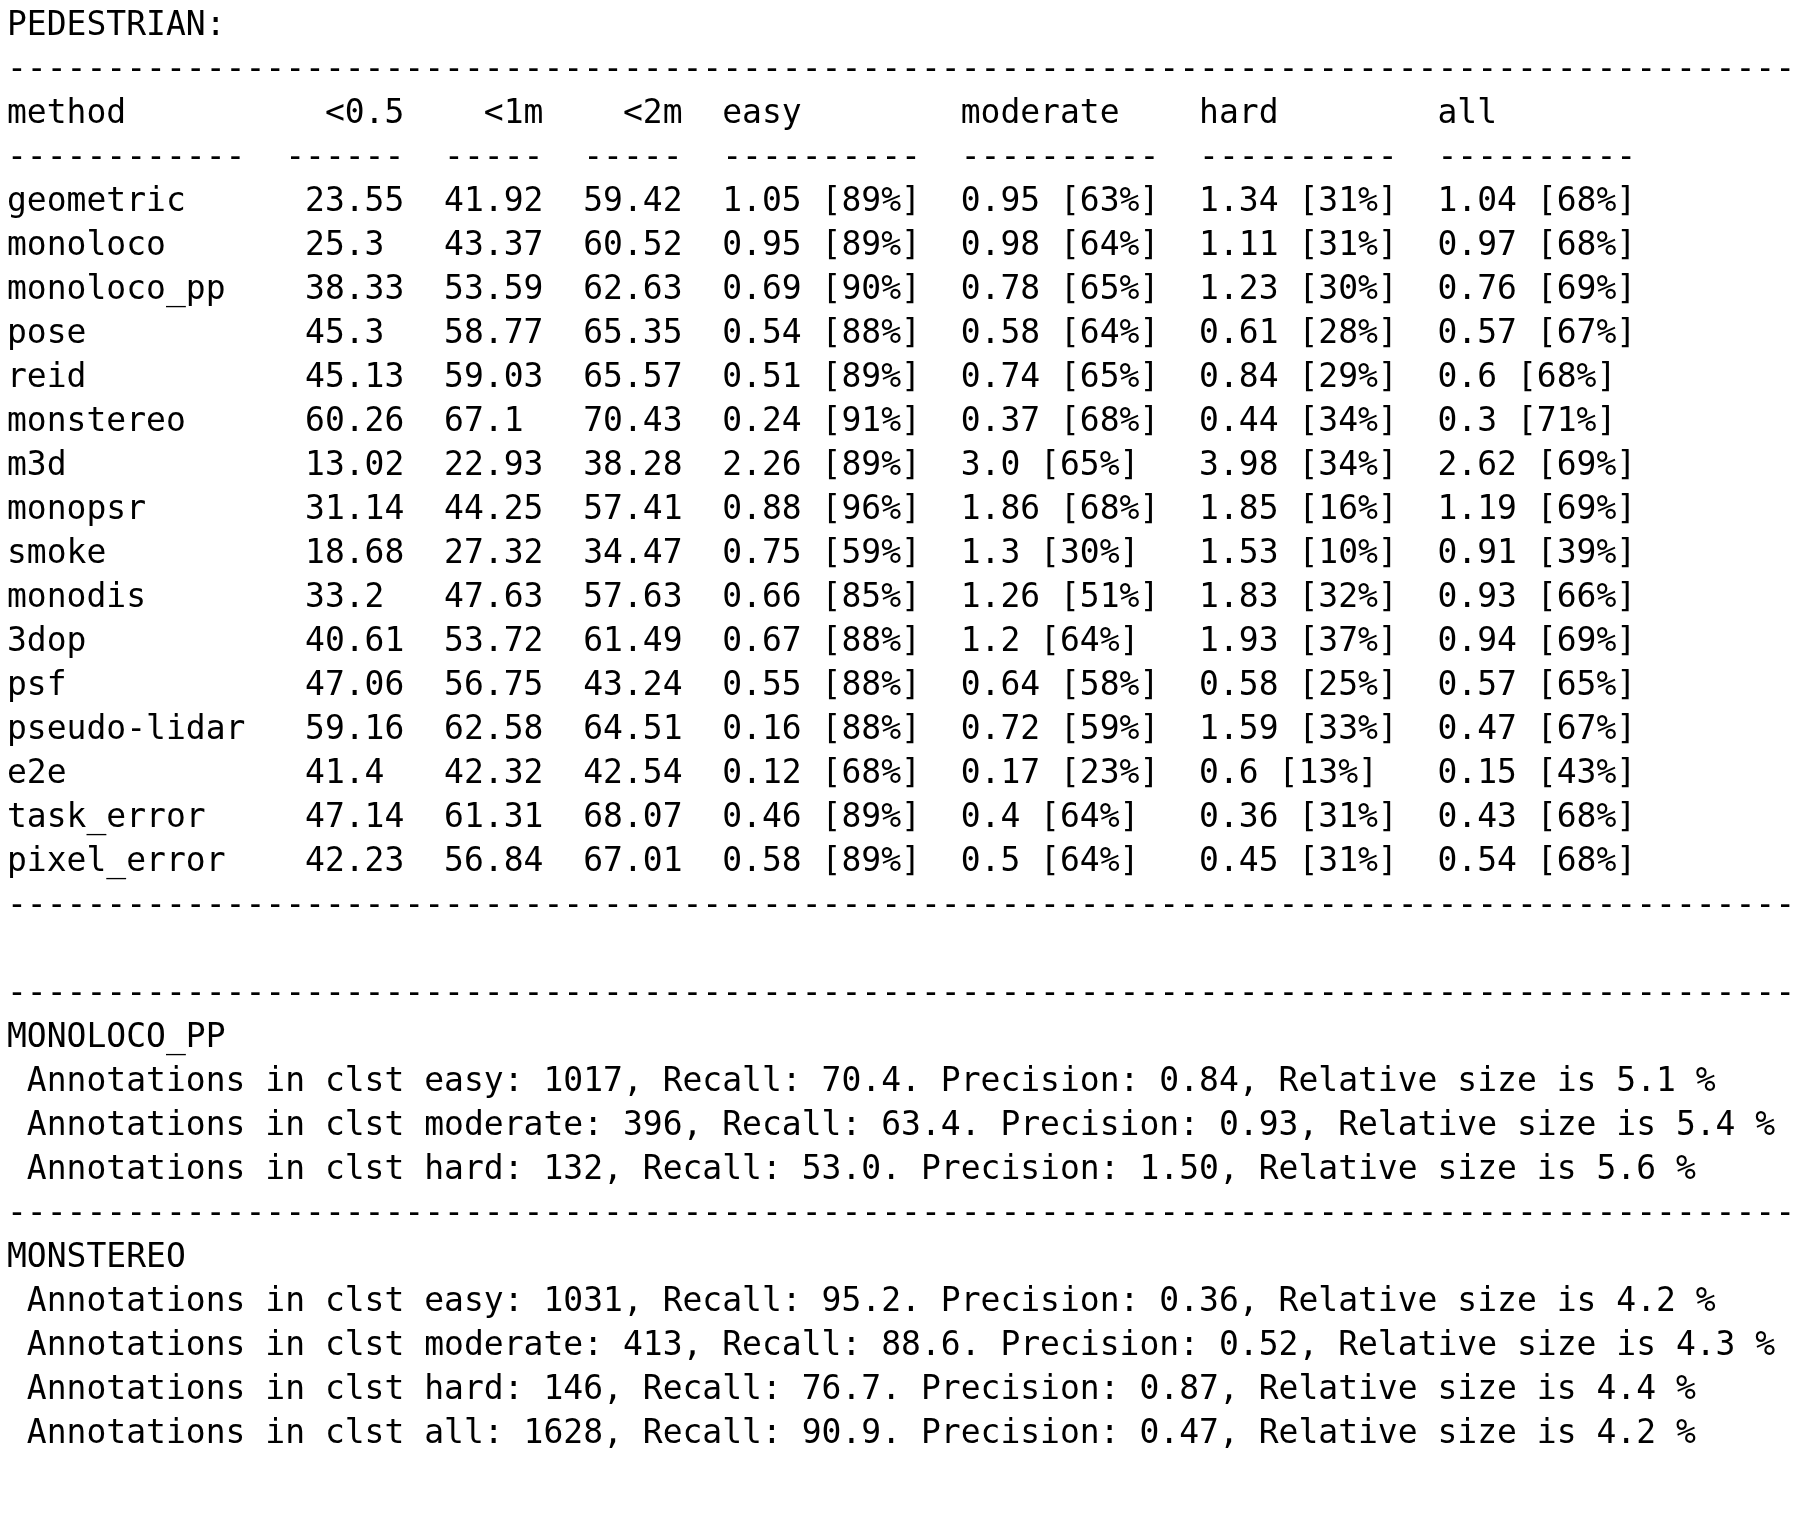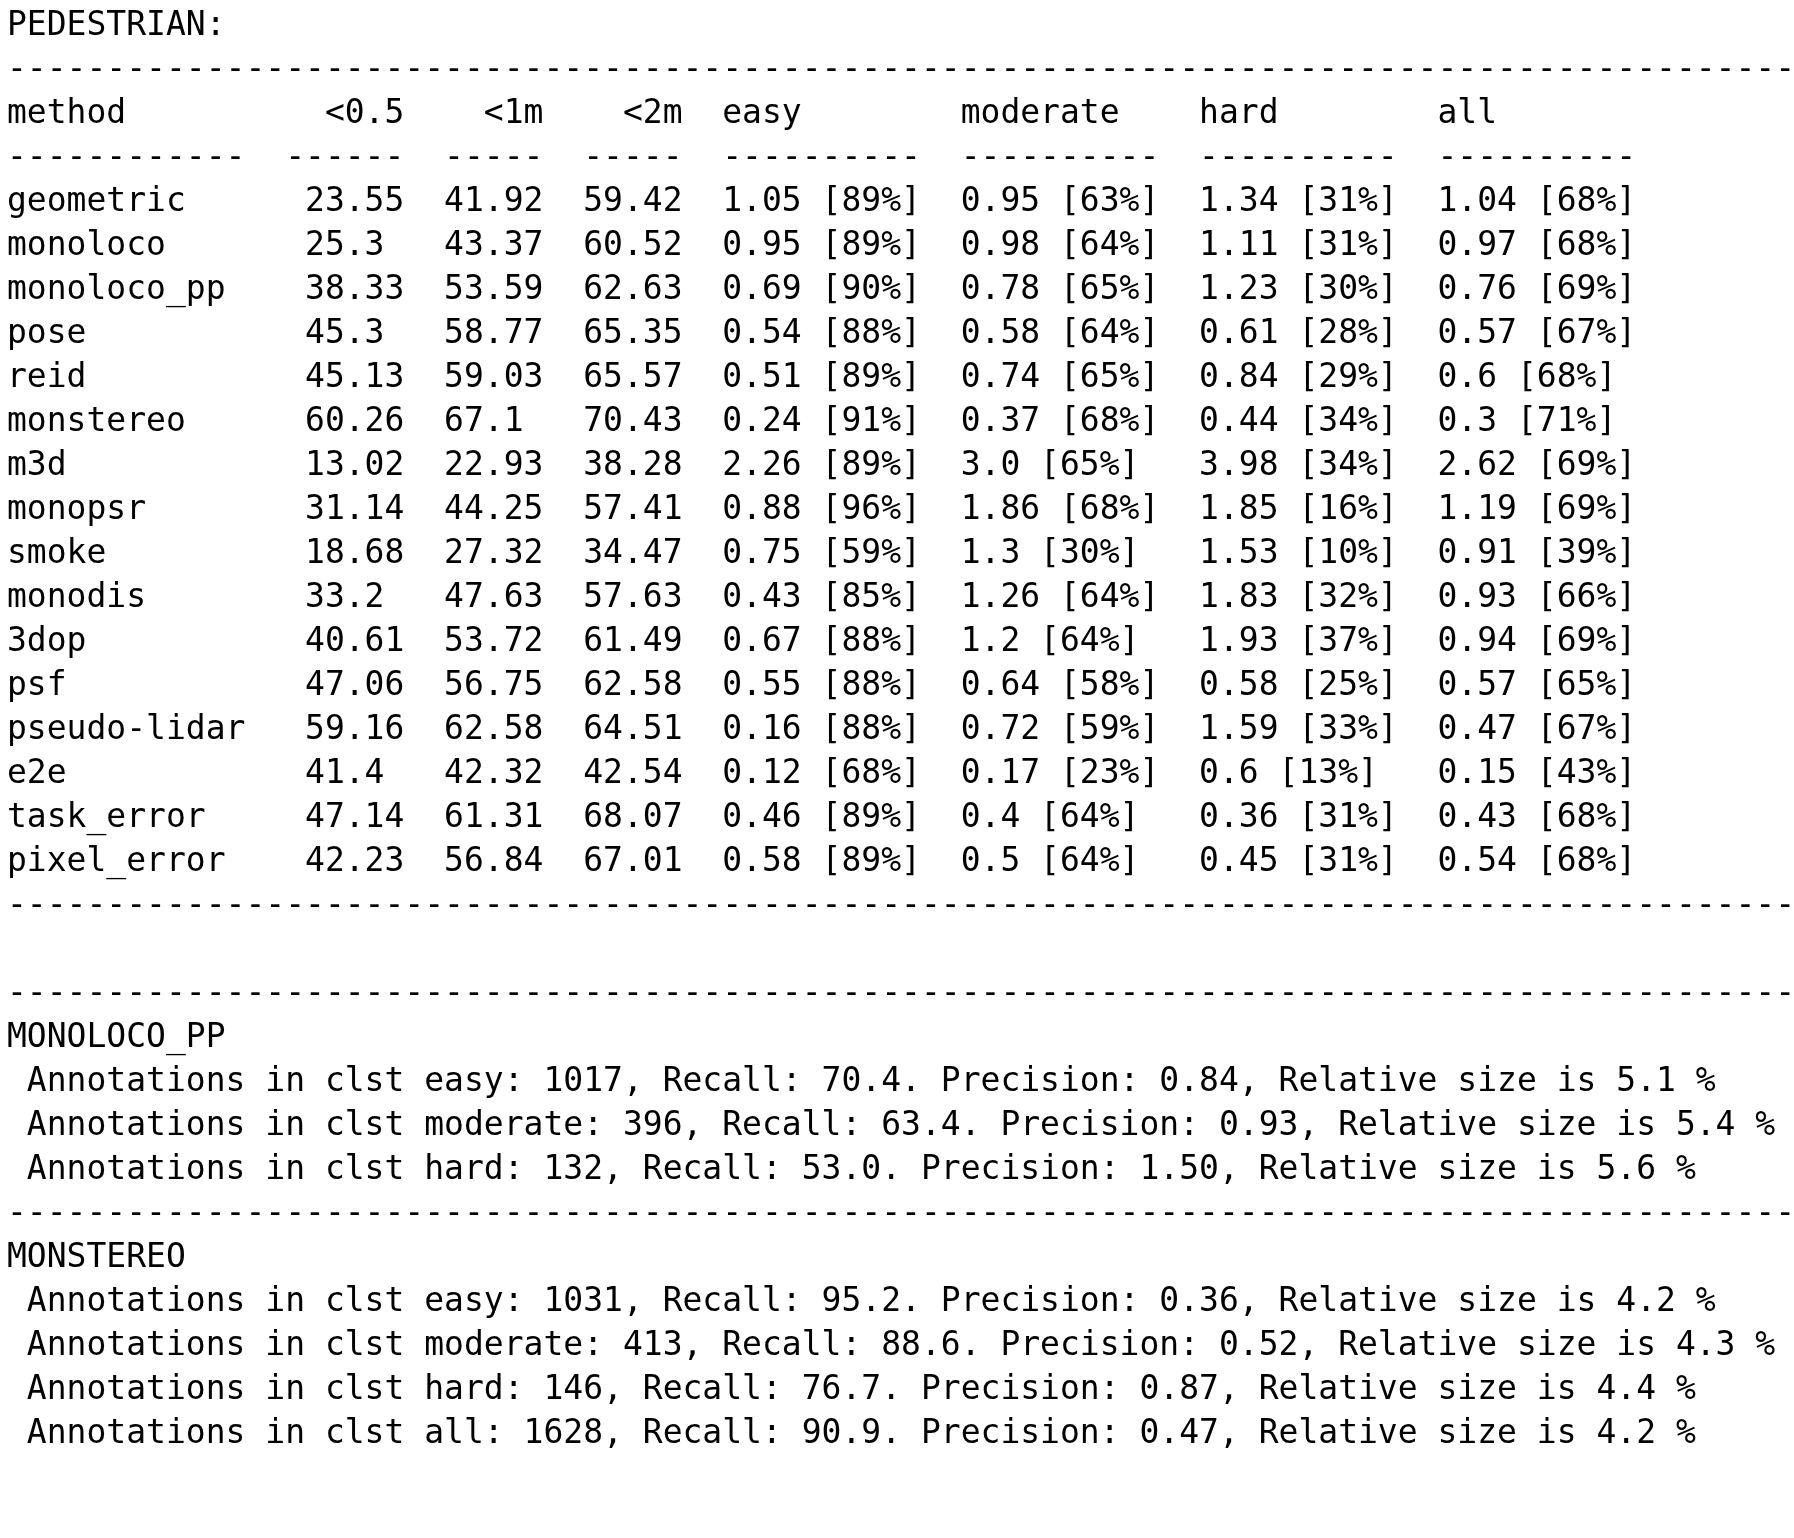--- a/index.html
+++ b/index.html
@@ -35,23 +35,23 @@
   <div id="table-body">
       <div class="line">geometric      23.55  41.92  59.42  1.05 [89%]  0.95 [63%]  1.34 [31%]  1.04 [68%]</div>
       <div class="line">monoloco       25.3   43.37  60.52  0.95 [89%]  0.98 [64%]  1.11 [31%]  0.97 [68%]</div>
       <div class="line">monoloco_pp    38.33  53.59  62.63  0.69 [90%]  0.78 [65%]  1.23 [30%]  0.76 [69%]</div>
       <div class="line">pose           45.3   58.77  65.35  0.54 [88%]  0.58 [64%]  0.61 [28%]  0.57 [67%]</div>
       <div class="line">reid           45.13  59.03  65.57  0.51 [89%]  0.74 [65%]  0.84 [29%]  0.6 [68%]</div>
       <div class="line">monstereo      60.26  67.1   70.43  0.24 [91%]  0.37 [68%]  0.44 [34%]  0.3 [71%]</div>
       <div class="line">m3d            13.02  22.93  38.28  2.26 [89%]  3.0 [65%]   3.98 [34%]  2.62 [69%]</div>
       <div class="line">monopsr        31.14  44.25  57.41  0.88 [96%]  1.86 [68%]  1.85 [16%]  1.19 [69%]</div>
       <div class="line">smoke          18.68  27.32  34.47  0.75 [59%]  1.3 [30%]   1.53 [10%]  0.91 [39%]</div>
-      <div class="line">monodis        33.2   47.63  57.63  0.43 [85%]  1.26 [64%]  1.83 [32%]  0.93 [66%]</div>
+      <div class="line">monodis        33.2   47.63  57.63  0.66 [85%]  1.26 [51%]  1.83 [32%]  0.93 [66%]</div>
       <div class="line">3dop           40.61  53.72  61.49  0.67 [88%]  1.2 [64%]   1.93 [37%]  0.94 [69%]</div>
-      <div class="line">psf            47.06  56.75  62.58  0.55 [88%]  0.64 [58%]  0.58 [25%]  0.57 [65%]</div>
+      <div class="line">psf            47.06  56.75  43.24  0.55 [88%]  0.64 [58%]  0.58 [25%]  0.57 [65%]</div>
       <div class="line">pseudo-lidar   59.16  62.58  64.51  0.16 [88%]  0.72 [59%]  1.59 [33%]  0.47 [67%]</div>
       <div class="line">e2e            41.4   42.32  42.54  0.12 [68%]  0.17 [23%]  0.6 [13%]   0.15 [43%]</div>
       <div class="line">task_error     47.14  61.31  68.07  0.46 [89%]  0.4 [64%]   0.36 [31%]  0.43 [68%]</div>
       <div class="line">pixel_error    42.23  56.84  67.01  0.58 [89%]  0.5 [64%]   0.45 [31%]  0.54 [68%]</div>
     </div>
   <div class="line hr-line">--------------------------------------------------------------------------------------------</div>
   <div class="line"></div>
   <div class="line hr-line">--------------------------------------------------------------------------------------------</div>
   <div id="sections">
       <div class="line">MONOLOCO_PP</div>

